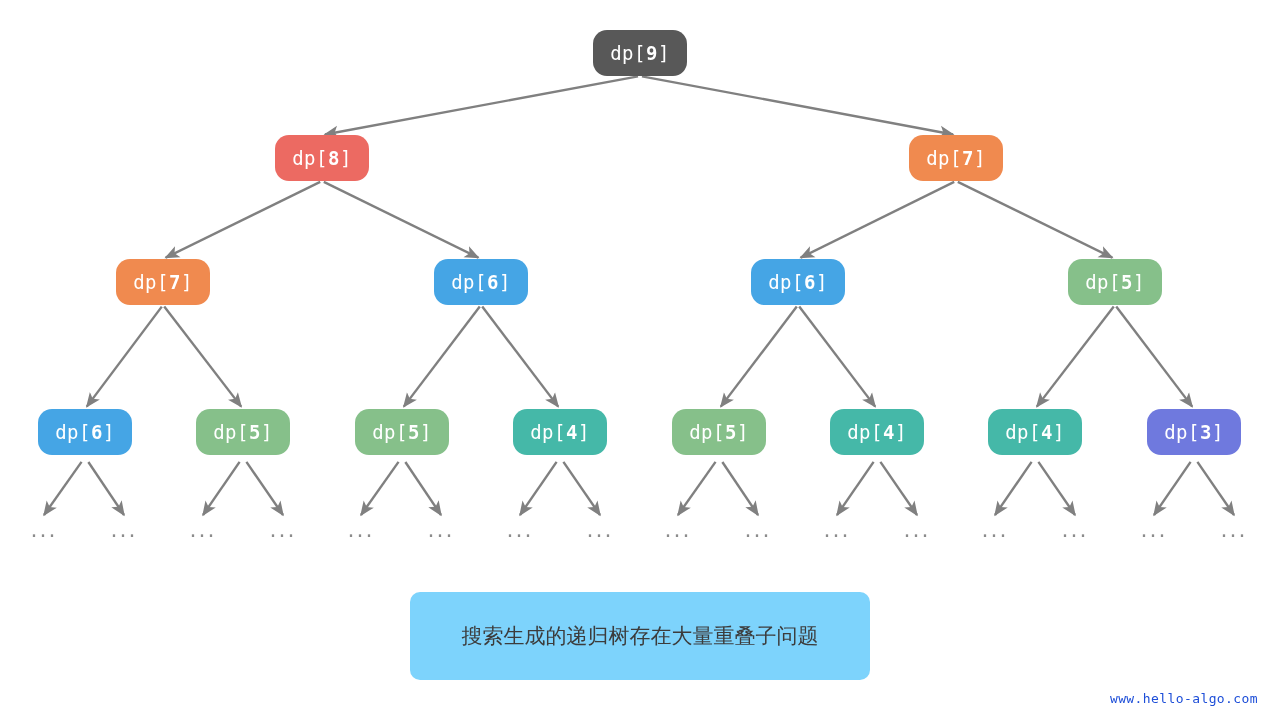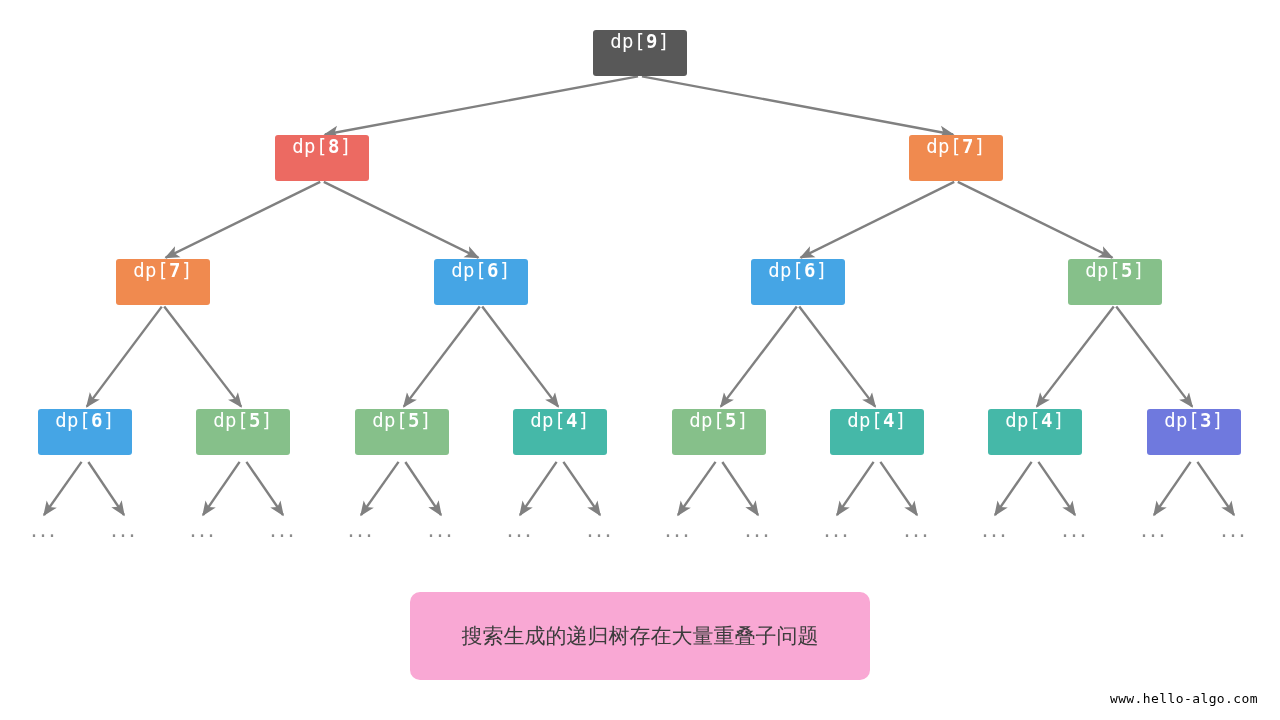--- a/index.html
+++ b/index.html
@@ -23,23 +23,23 @@
   #edges {
     position: absolute;
     left: 0; top: 0;
     width: 1280px;
     height: 720px;
     pointer-events: none;
   }
   .node {
     position: absolute;
     display: flex;
-    align-items: flex-start;
+    align-items: center;
     justify-content: center;
-    border-radius: 3px;
+    border-radius: 14px;
     color: #ffffff;
     font-family: "DejaVu Sans Mono", "Liberation Mono", monospace;
     font-size: 19px;
     letter-spacing: 0.5px;
     white-space: nowrap;
     box-sizing: border-box;
   }
   .node .idx {
     font-weight: bold;
   }
@@ -52,21 +52,21 @@
     line-height: 1;
     white-space: nowrap;
     transform: translate(-50%, -50%);
   }
   #caption-box {
     position: absolute;
     left: 410px;
     top: 592px;
     width: 460px;
     height: 88px;
-    background: #f9a8d4;
+    background: #7dd3fc;
     border-radius: 10px;
     display: flex;
     flex-direction: column;
     align-items: center;
     justify-content: center;
     box-sizing: border-box;
   }
   .caption-line {
     color: #3c3c3c;
     font-family: "DejaVu Sans", "Liberation Sans", sans-serif;
@@ -77,21 +77,21 @@
   .caption-line sup {
     font-size: 14px;
     font-weight: bold;
     vertical-align: super;
     line-height: 0;
   }
   #watermark {
     position: absolute;
     right: 22px;
     bottom: 14px;
-    color: #000000;
+    color: #1d4ed8;
     font-family: "DejaVu Sans Mono", "Liberation Mono", monospace;
     font-size: 13px;
     letter-spacing: 0.4px;
   }
 </style>
 </head>
 <body>
 
 <div id="canvas">
 

